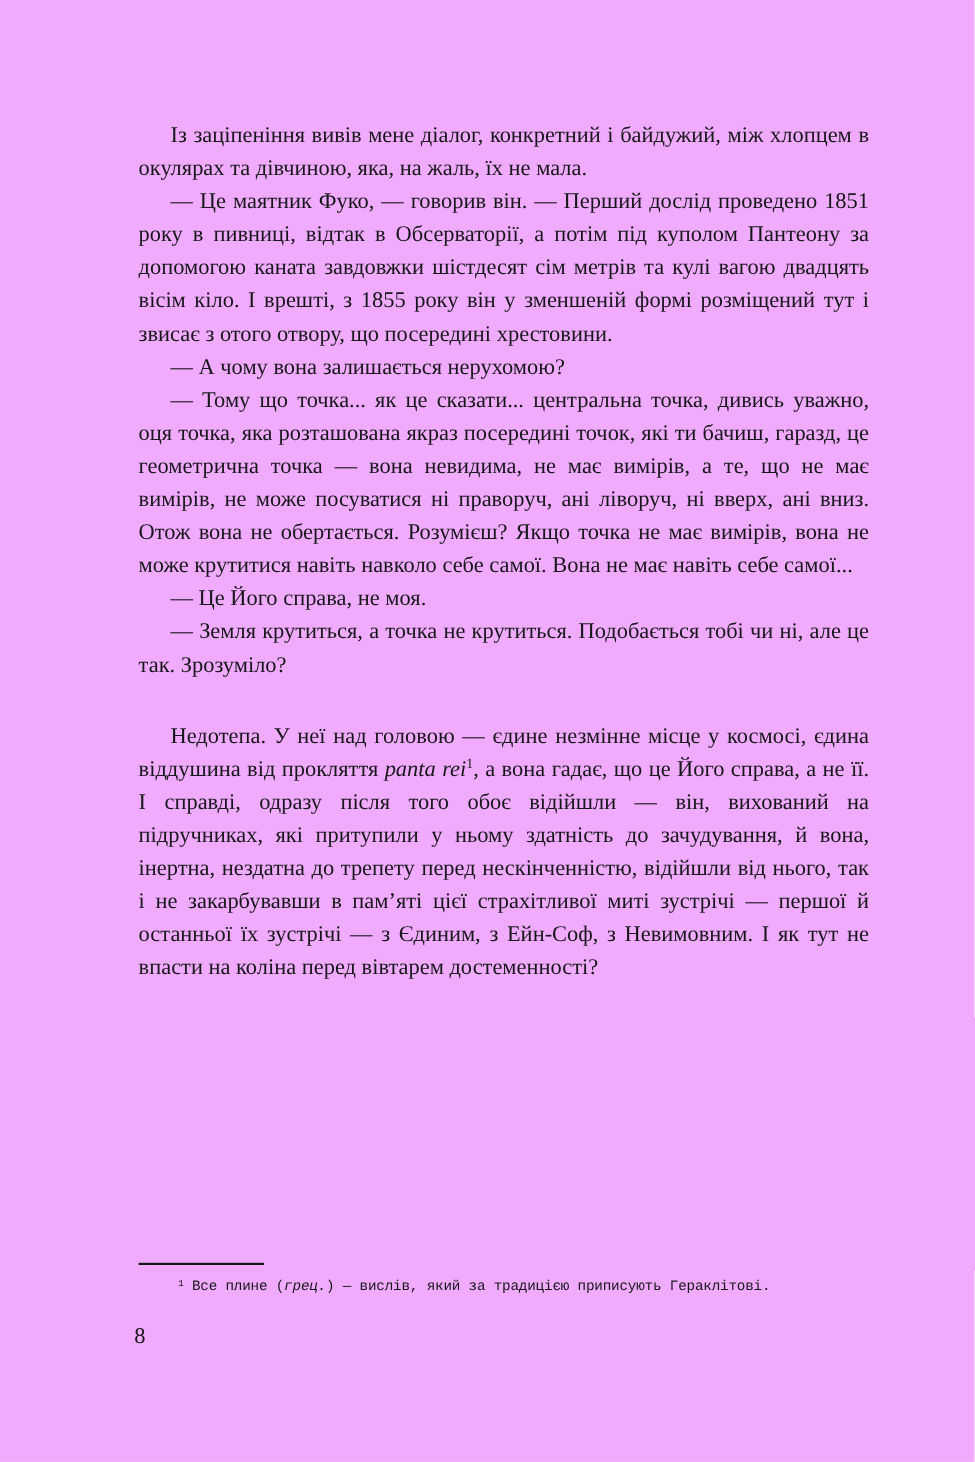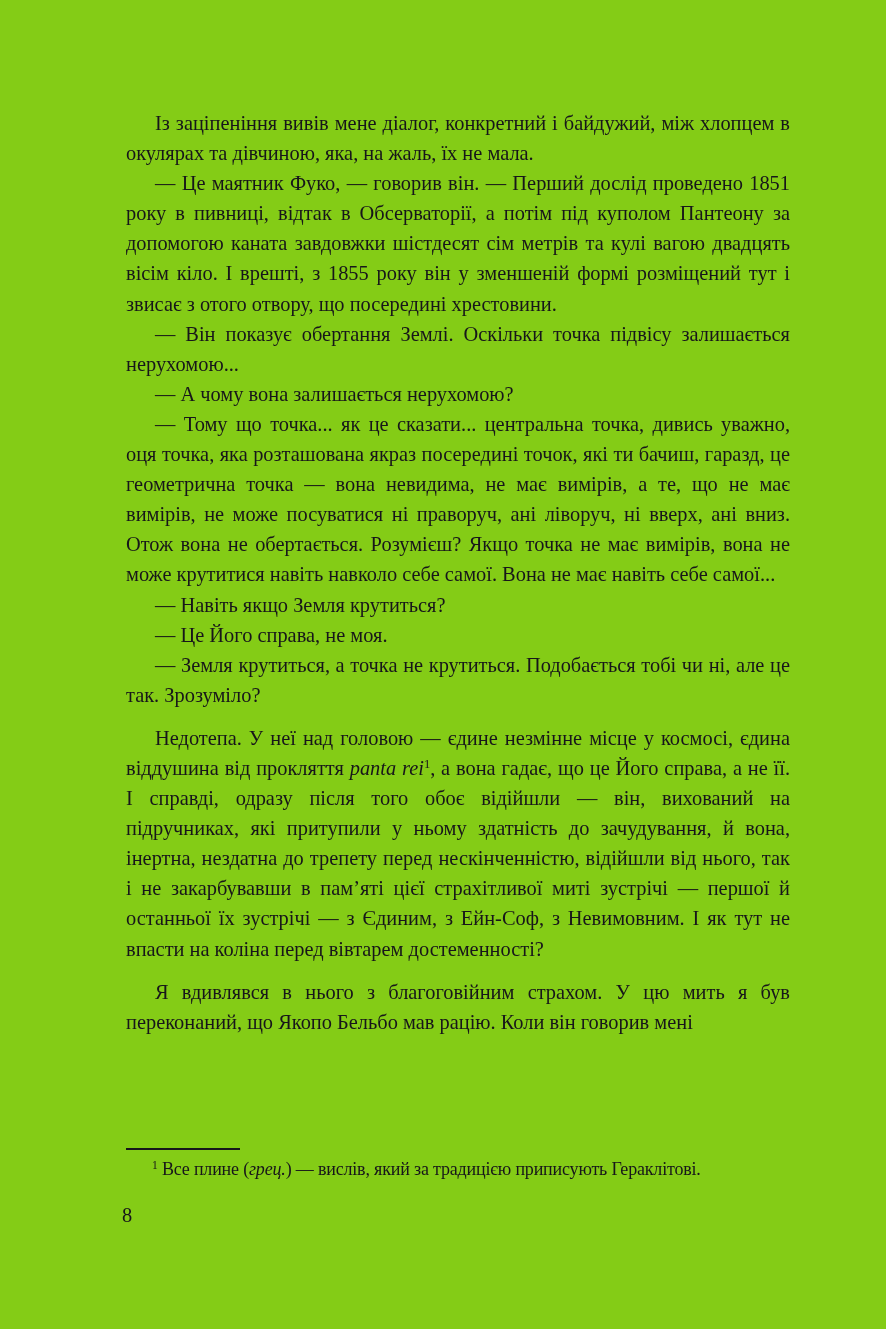--- a/index.html
+++ b/index.html
@@ -4,21 +4,21 @@
 <style>
   html, body {
     margin: 0;
     padding: 0;
     background: #ffffff;
   }
   .page {
     position: relative;
     width: 886px;
     height: 1329px;
-    background: #84cc16;
+    background: #f0abfc;
     box-sizing: border-box;
     overflow: hidden;
   }
   .textblock {
     position: absolute;
     left: 126px;
     top: 108px;
     width: 664px;
   }
   p.body {
@@ -27,21 +27,21 @@
     font-size: 20.4px;
     line-height: 30.1px;
     color: #17161a;
     text-align: justify;
     text-justify: inter-word;
     text-indent: 29px;
     hyphens: manual;
     -webkit-hyphens: manual;
   }
   p.body.gap-before {
-    margin-top: 13px;
+    margin-top: 34px;
   }
   .ital {
     font-style: italic;
   }
   sup.fnref {
     font-size: 0.62em;
     vertical-align: 0.52em;
     line-height: 0;
     font-style: normal;
   }
@@ -51,23 +51,23 @@
     top: 1148px;
     width: 664px;
   }
   .footnote-rule {
     width: 114px;
     height: 2px;
     background: #17161a;
     margin: 0 0 9px 0;
   }
   .footnote-text {
-    margin: 0;
-    font-family: Liberation Serif, serif;
-    font-size: 18px;
+    margin: 10px;
+    font-family: Liberation Mono, monospace;
+    font-size: 13px;
     line-height: 20px;
     color: #17161a;
     text-align: justify;
     text-indent: 26px;
     letter-spacing: -0.18px;
   }
   .footnote-text sup {
     font-size: 0.64em;
     vertical-align: 0.5em;
     line-height: 0;
@@ -87,37 +87,34 @@
 
 <div class="page">
 
   <div class="textblock">
 
     <p class="body">Із заціпеніння вивів мене діалог, конкретний і байдужий, між хлопцем в окулярах та дівчиною, яка, на жаль, їх не мала.</p>
 
     <p class="body">— Це маятник Фуко, — говорив він. — Перший дослід проведено 1851 року в пивниці, відтак в Обсерваторії, а потім під куполом Пантеону за допомогою каната завдовжки шістдесят сім метрів та кулі вагою двадцять вісім кіло. І врешті, з 1855 року він у зменшеній формі розміщений тут і звисає з отого отвору, що посередині хрестовини.</p>
 
 
-    <p class="body">— Він показує обертання Землі. Оскільки точка підвісу залишається нерухомою...</p>
 
     <p class="body">— А чому вона залишається нерухомою?</p>
 
     <p class="body">— Тому що точка... як це сказати... центральна точка, дивись уважно, оця точка, яка розташована якраз посередині точок, які ти бачиш, гаразд, це геометрична точка — вона невидима, не має вимірів, а те, що не має вимірів, не може посуватися ні праворуч, ані ліворуч, ні вверх, ані вниз. Отож вона не обертається. Розумієш? Якщо точка не має вимірів, вона не може крутитися навіть навколо себе самої. Вона не має навіть себе самої...</p>
 
-    <p class="body">— Навіть якщо Земля крутиться?</p>
 
     <p class="body">— Це Його справа, не моя.</p>
 
     <p class="body">— Земля крутиться, а точка не крутиться. Подобається тобі чи ні, але це так. Зрозуміло?</p>
 
     <p class="body gap-before">
       <span>Недотепа. У неї над головою — єдине незмінне місце у космосі, єдина віддушина від прокляття </span><span class="ital">panta rei</span><sup class="fnref">1</sup><span>, а вона гадає, що це Його справа, а не її. І справді, одразу після того обоє відійшли — він, вихований на підручниках, які притупили у ньому здатність до зачудування, й вона, інертна, нездатна до трепету перед нескінченністю, відійшли від нього, так і не закарбувавши в пам’яті цієї страхітливої миті зустрічі — першої й останньої їх зустрічі — з Єдиним, з Ейн-Соф, з Невимовним. І як тут не впасти на коліна перед вівтарем достеменності?</span>
     </p>
 
-    <p class="body gap-before">Я вдивлявся в нього з благоговійним страхом. У цю мить я був переконаний, що Якопо Бельбо мав рацію. Коли він говорив мені</p>
 
   </div>
 
   <div class="footnote-area">
     <div class="footnote-rule"></div>
     <p class="footnote-text">
       <sup>1</sup>&nbsp;<span>Все плине (</span><span class="ital">грец.</span><span>) — вислів, який за традицією приписують Гераклітові.</span>
     </p>
   </div>
 

